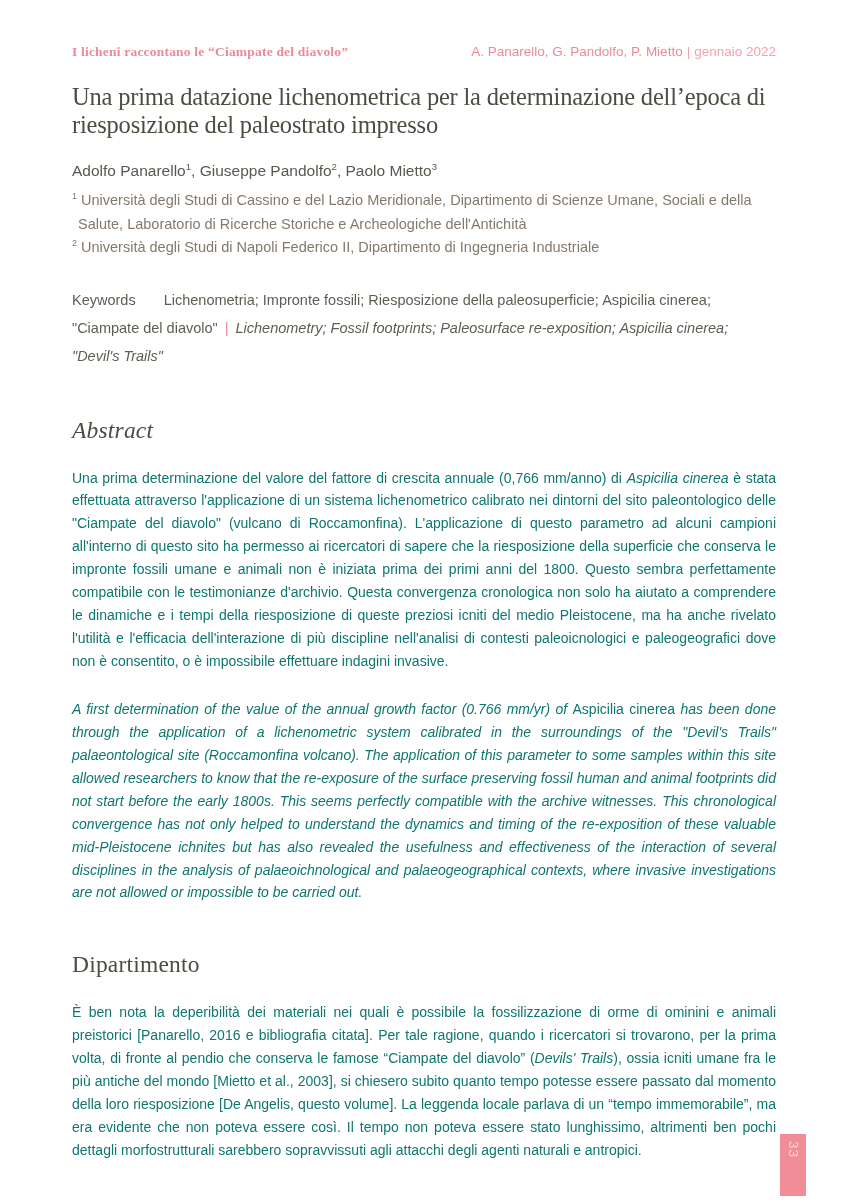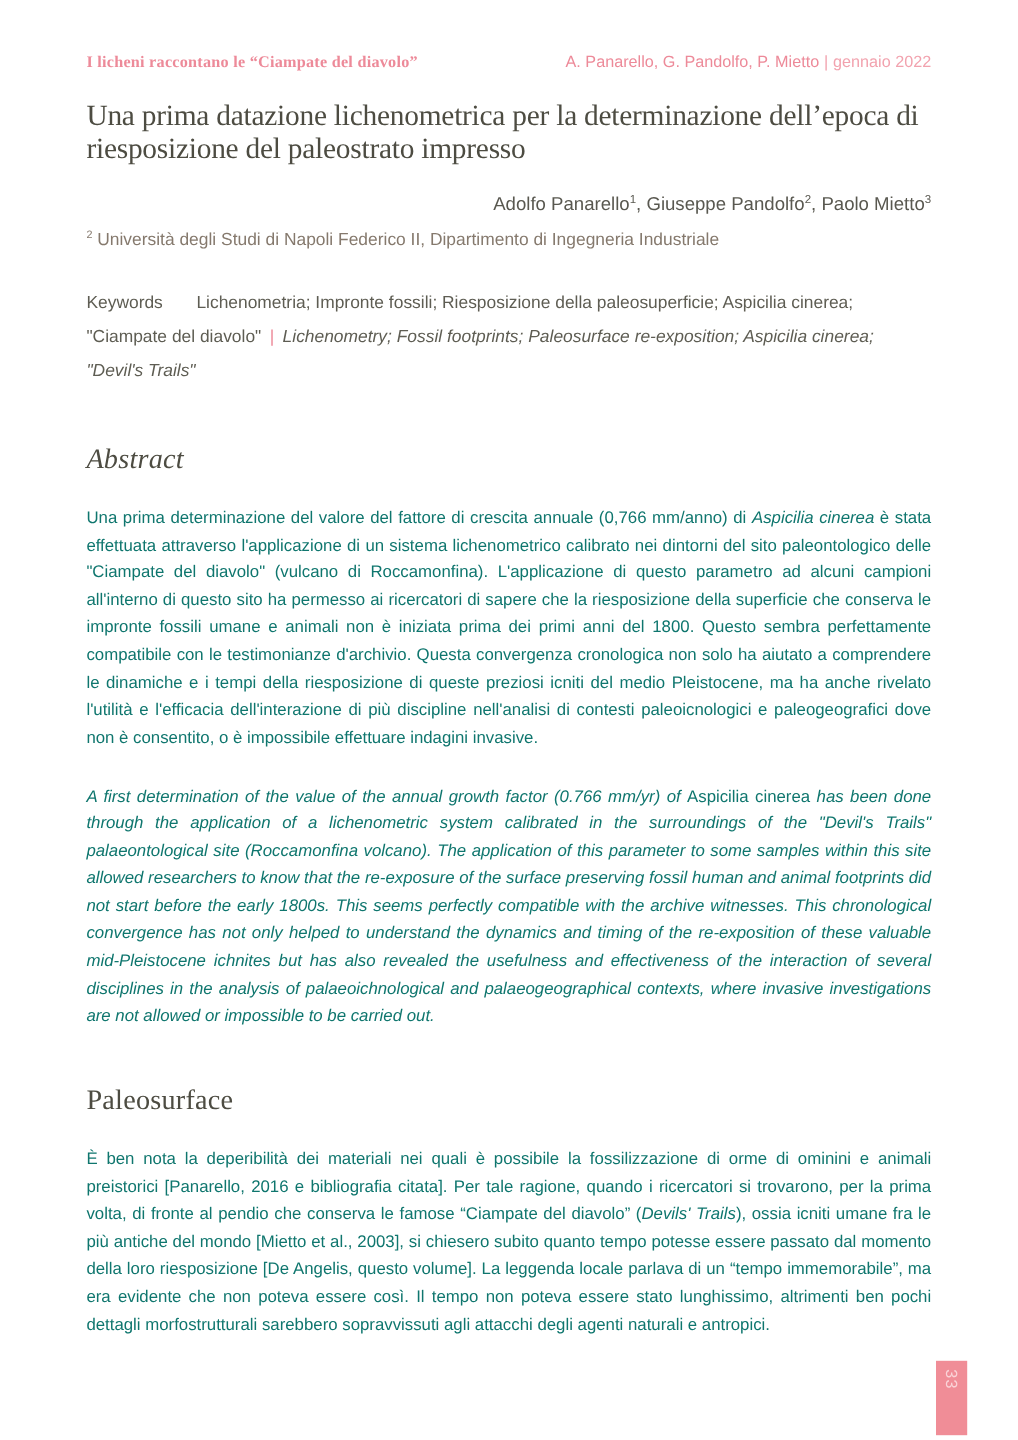--- a/index.html
+++ b/index.html
@@ -40,21 +40,20 @@
     font-family: "Liberation Serif", serif;
     font-size: 24.5px;
     line-height: 1.13;
     color: #4d4c42;
     letter-spacing: -0.2px;
   }
   .authors-line {
     margin-top: 24px;
     font-size: 15.5px;
     color: #595850;
-    text-align: right;
   }
   sup { font-size: 0.62em; line-height: 0; vertical-align: super; }
   .affiliations {
     margin-top: 9px;
     font-size: 14.5px;
     line-height: 1.62;
     color: #85796d;
   }
   .affiliation { text-indent: -6px; padding-left: 6px; }
   
@@ -114,32 +113,33 @@
   <div class="page-header">
     <span class="journal-title">I licheni raccontano le “Ciampate del diavolo”</span>
     <span class="header-right"><span>A. Panarello, G. Pandolfo, P. Mietto</span><span class="sep">|</span><span class="date">gennaio 2022</span></span>
   </div>
 
   <h1 class="article-title" style="margin:23px 0 0 0; font-weight:normal;">Una prima datazione lichenometrica per la determinazione dell’epoca di riesposizione del paleostrato impresso</h1>
 
   <div class="authors-line"><span>Adolfo Panarello</span><sup>1</sup><span>, Giuseppe Pandolfo</span><sup>2</sup><span>, Paolo Mietto</span><sup>3</sup></div>
 
   <div class="affiliations">
+    <div class="affiliation"><sup>1</sup> <span>Università degli Studi di Cassino e del Lazio Meridionale, Dipartimento di Scienze Umane, Sociali e della Salute, Laboratorio di Ricerche Storiche e Archeologiche dell'Antichità</span></div>
     <div class="affiliation"><sup>2</sup> <span>Università degli Studi di Napoli Federico II, Dipartimento di Ingegneria Industriale</span></div>
   </div>
 
   <div class="keywords"><span class="kw-label">Keywords</span><span class="kw-it">Lichenometria; Impronte fossili; Riesposizione della paleosuperficie; Aspicilia cinerea; "Ciampate del diavolo"</span><span class="kw-sep">|</span><span class="kw-en">Lichenometry; Fossil footprints; Paleosurface re-exposition; Aspicilia cinerea; "Devil's Trails"</span></div>
 
   <h2 class="section-heading abstract-heading" style="margin:46px 0 0 0; font-weight:normal;">Abstract</h2>
 
   <p class="para" style="margin-bottom:0;"><span>Una prima determinazione del valore del fattore di crescita annuale (0,766 mm/anno) di </span><span class="it">Aspicilia cinerea</span><span> è stata effettuata attraverso l'applicazione di un sistema lichenometrico calibrato nei dintorni del sito paleontologico delle "Ciampate del diavolo" (vulcano di Roccamonfina). L'applicazione di questo parametro ad alcuni campioni all'interno di questo sito ha permesso ai ricercatori di sapere che la riesposizione della superficie che conserva le impronte fossili umane e animali non è iniziata prima dei primi anni del 1800. Questo sembra perfettamente compatibile con le testimonianze d'archivio. Questa convergenza cronologica non solo ha aiutato a comprendere le dinamiche e i tempi della riesposizione di queste preziosi icniti del medio Pleistocene, ma ha anche rivelato l'utilità e l'efficacia dell'interazione di più discipline nell'analisi di contesti paleoicnologici e paleogeografici dove non è consentito, o è impossibile effettuare indagini invasive.</span></p>
 
   <p class="para para-en" style="margin-bottom:0;"><span>A first determination of the value of the annual growth factor (0.766 mm/yr) of </span><span class="rm">Aspicilia cinerea</span><span> has been done through the application of a lichenometric system calibrated in the surroundings of the "Devil's Trails" palaeontological site (Roccamonfina volcano). The application of this parameter to some samples within this site allowed researchers to know that the re-exposure of the surface preserving fossil human and animal footprints did not start before the early 1800s. This seems perfectly compatible with the archive witnesses. This chronological convergence has not only helped to understand the dynamics and timing of the re-exposition of these valuable mid-Pleistocene ichnites but has also revealed the usefulness and effectiveness of the interaction of several disciplines in the analysis of palaeoichnological and palaeogeographical contexts, where invasive investigations are not allowed or impossible to be carried out.</span></p>
 
-  <h2 class="section-heading intro-heading" style="margin:47px 0 0 0; font-weight:normal;">Paleosurface</h2>
+  <h2 class="section-heading intro-heading" style="margin:47px 0 0 0; font-weight:normal;">Dipartimento</h2>
 
   <p class="para" style="margin-bottom:0;"><span>È ben nota la deperibilità dei materiali nei quali è possibile la fossilizzazione di orme di ominini e animali preistorici [Panarello, 2016 e bibliografia citata]. Per tale ragione, quando i ricercatori si trovarono, per la prima volta, di fronte al pendio che conserva le famose “Ciampate del diavolo” (</span><span class="it">Devils' Trails</span><span>), ossia icniti umane fra le più antiche del mondo [Mietto et al., 2003], si chiesero subito quanto tempo potesse essere passato dal momento della loro riesposizione [De Angelis, questo volume]. La leggenda locale parlava di un “tempo immemorabile”, ma era evidente che non poteva essere così. Il tempo non poteva essere stato lunghissimo, altrimenti ben pochi dettagli morfostrutturali sarebbero sopravvissuti agli attacchi degli agenti naturali e antropici.</span></p>
 
 </div>
 
 <div class="page-tab">
   <span class="num">33</span>
 </div>
 
 </body></html>

